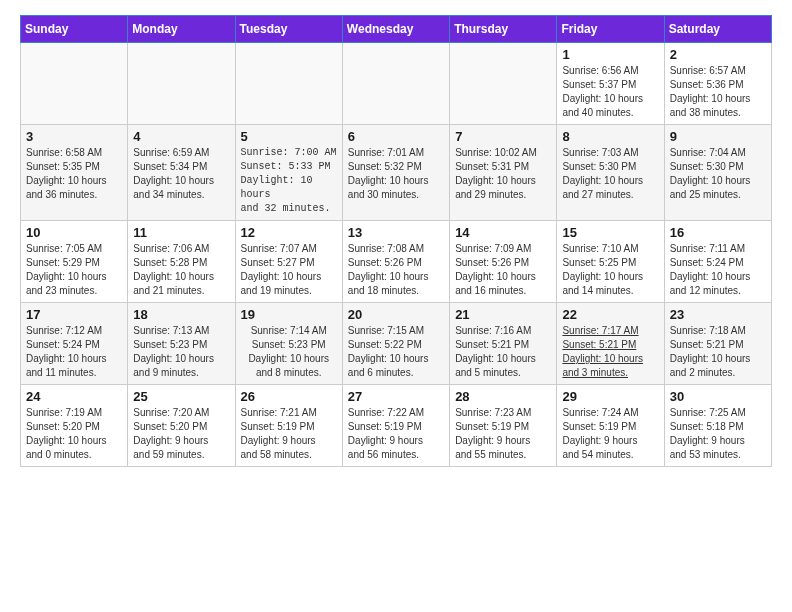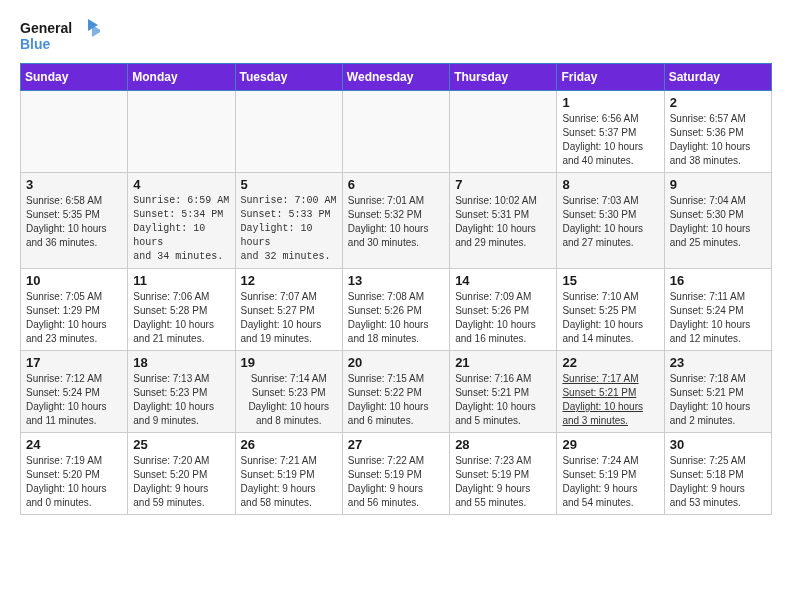--- a/index.html
+++ b/index.html
@@ -32,34 +32,20 @@
     }
     .calendar td.empty { background: #f9f9f9; }
     .calendar tr:nth-child(even) td:not(.empty) { background: #f5f5f5; }
     .day-num { font-size: 13px; font-weight: bold; color: #1a1a1a; margin-bottom: 2px; }
     .day-info { font-size: 10px; color: #333; line-height: 1.4; }
   </style>
 </head>
 <body>
 
 <div class="page">
-  <div class="header">
-    <div class="logo">
-  <svg width="80" height="40" viewBox="0 0 80 40">
-    <text x="0" y="18" font-size="14" font-weight="bold" font-family="Arial" fill="#1a1a1a">General</text>
-    <text x="0" y="34" font-size="14" font-weight="bold" font-family="Arial" fill="#4a90d9">Blue</text>
-    <polygon points="68,4 78,10 68,16" fill="#4a90d9"></polygon>
-    <polygon points="72,10 82,16 72,22" fill="#4a90d9" opacity="0.7"></polygon>
-  </svg>
-</div>
-    <div class="title-area">
-      <div class="month-title"></div>
-      <div class="location"></div>
-    </div>
-  </div>
 
   <table class="calendar">
     <thead>
       <tr>
       <th>Sunday</th>
           <th>Monday</th>
           <th>Tuesday</th>
           <th>Wednesday</th>
           <th>Thursday</th>
           <th>Friday</th>
@@ -91,21 +77,21 @@
         <tr>
           <td>
             <div class="day-num">3</div>
             <div class="day-info" style="white-space: pre-line;">Sunrise: 6:58 AM
 Sunset: 5:35 PM
 Daylight: 10 hours
 and 36 minutes.</div>
           </td>
           <td>
             <div class="day-num">4</div>
-            <div class="day-info" style="white-space: pre-line; font-family: Liberation Mono, monospace;">Sunrise: 6:59 AM
+            <div class="day-info" style="white-space: pre-line;">Sunrise: 6:59 AM
 Sunset: 5:34 PM
 Daylight: 10 hours
 and 34 minutes.</div>
           </td>
           <td>
             <div class="day-num">5</div>
             <div class="day-info" style="white-space: pre-line; font-family: Liberation Mono, monospace;">Sunrise: 7:00 AM
 Sunset: 5:33 PM
 Daylight: 10 hours
 and 32 minutes.</div>
@@ -136,21 +122,21 @@
             <div class="day-info" style="white-space: pre-line;">Sunrise: 7:04 AM
 Sunset: 5:30 PM
 Daylight: 10 hours
 and 25 minutes.</div>
           </td>
         </tr>
         <tr>
           <td>
             <div class="day-num">10</div>
             <div class="day-info" style="white-space: pre-line;">Sunrise: 7:05 AM
-Sunset: 1:29 PM
+Sunset: 5:29 PM
 Daylight: 10 hours
 and 23 minutes.</div>
           </td>
           <td>
             <div class="day-num">11</div>
             <div class="day-info" style="white-space: pre-line;">Sunrise: 7:06 AM
 Sunset: 5:28 PM
 Daylight: 10 hours
 and 21 minutes.</div>
           </td>

